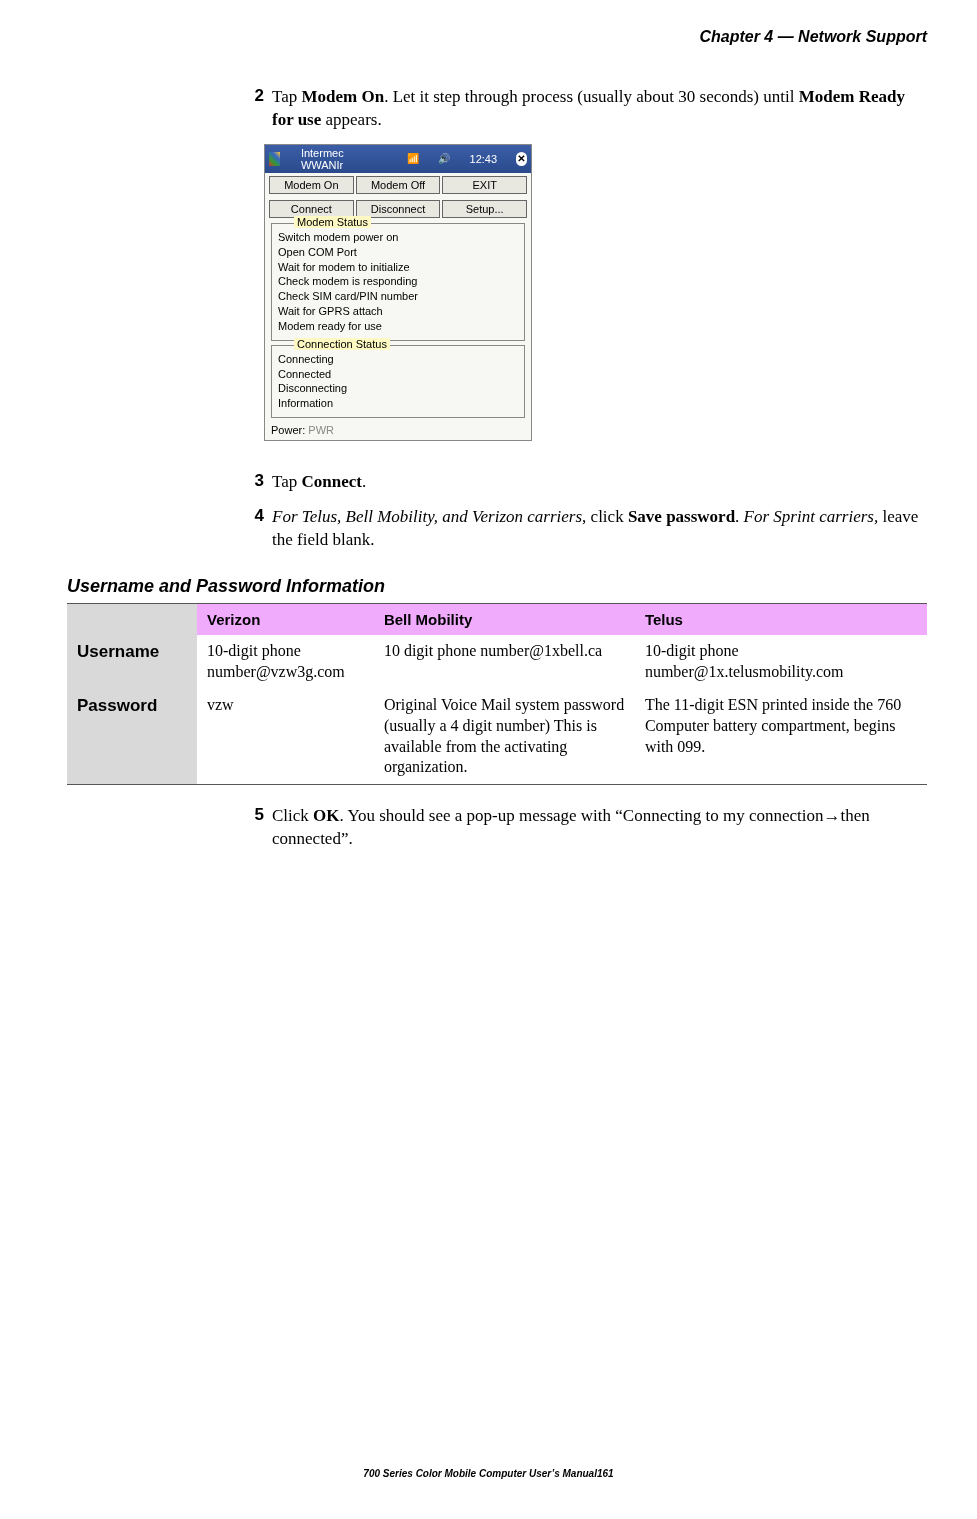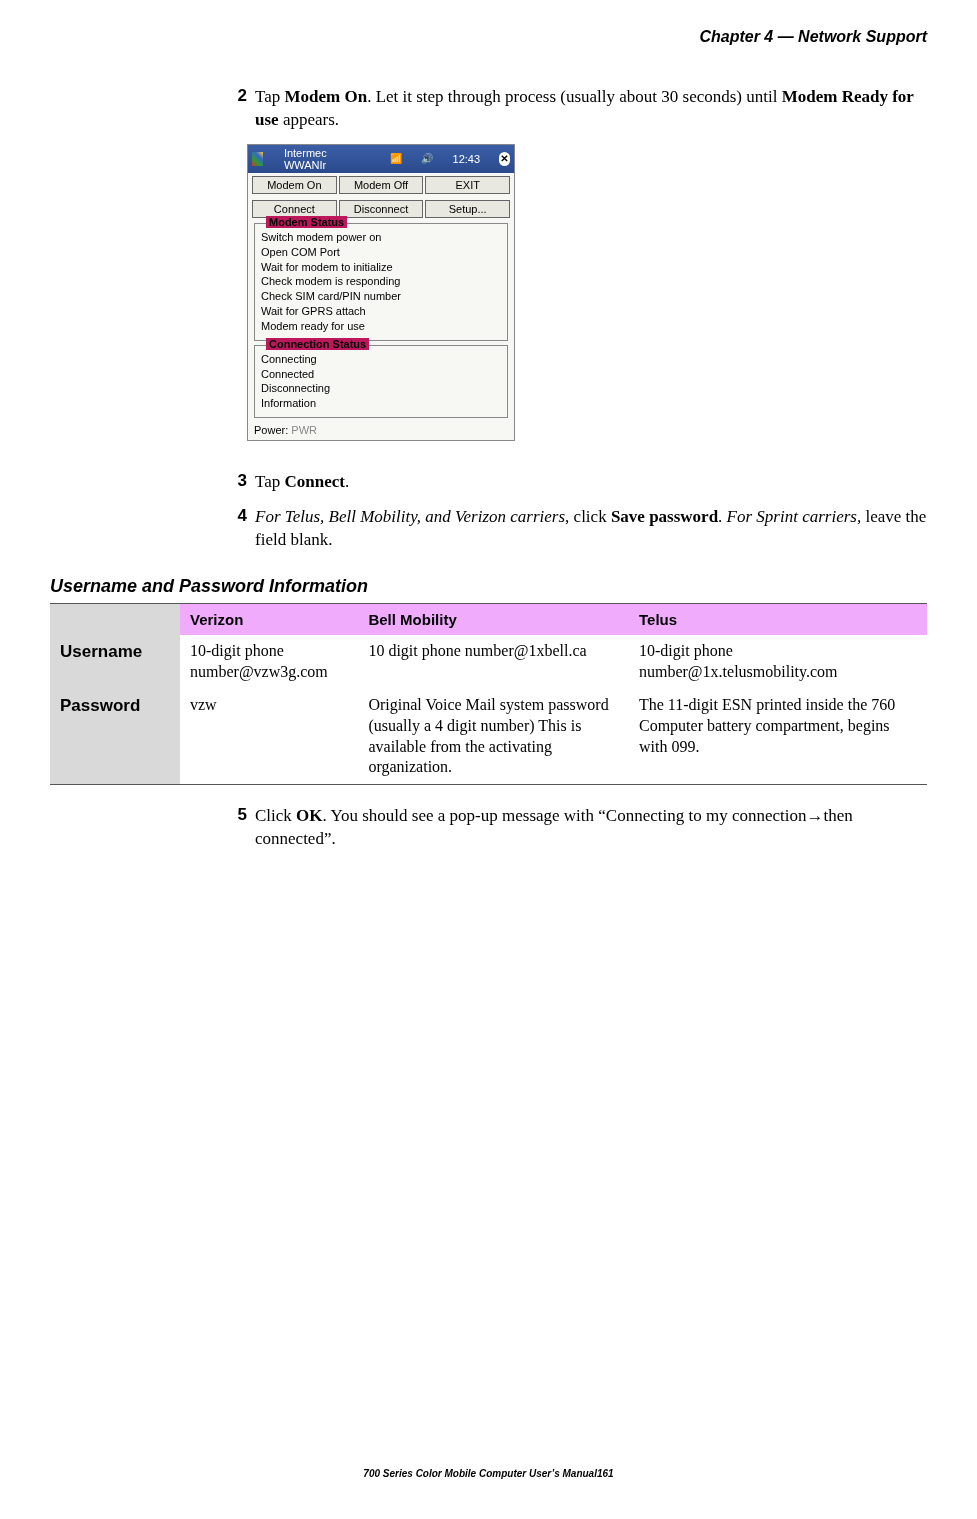--- a/index.html
+++ b/index.html
@@ -8,21 +8,21 @@
     font-family: "Times New Roman", Times, serif;
     font-size: 17px;
     color: #000;
     background: #fff;
     width: 977px;
     height: 1519px;
     position: relative;
     box-sizing: border-box;
   }
   .page {
-    padding: 28px 50px 40px 50px;
+    padding: 28px 50px 40px 67px;
     box-sizing: border-box;
     height: 100%;
     position: relative;
     border-radius: 27px;
   }
   .header-right {
     text-align: right;
     font-family: Arial, Helvetica, sans-serif;
     font-size: 16px;
     font-style: italic;
@@ -110,25 +110,24 @@
   .group-box {
     margin: 2px 6px 4px 6px;
     border: 1px solid #888;
     padding: 6px 6px 6px 6px;
     position: relative;
     background: #f7f7f3;
   }
   .group-legend {
     position: absolute;
     top: -8px;
-    left: 11px;
-    background: #be185d;
+    left: 22px;
+    background: #fef9c3;
     padding: 0 3px;
     font-size: 11px;
-    font-weight: bold;
   }
   .group-line {
     font-size: 11px;
     line-height: 1.35;
   }
   .power-row {
     padding: 2px 6px 4px 6px;
     font-size: 11px;
   }
   .power-val { color: #888; }

